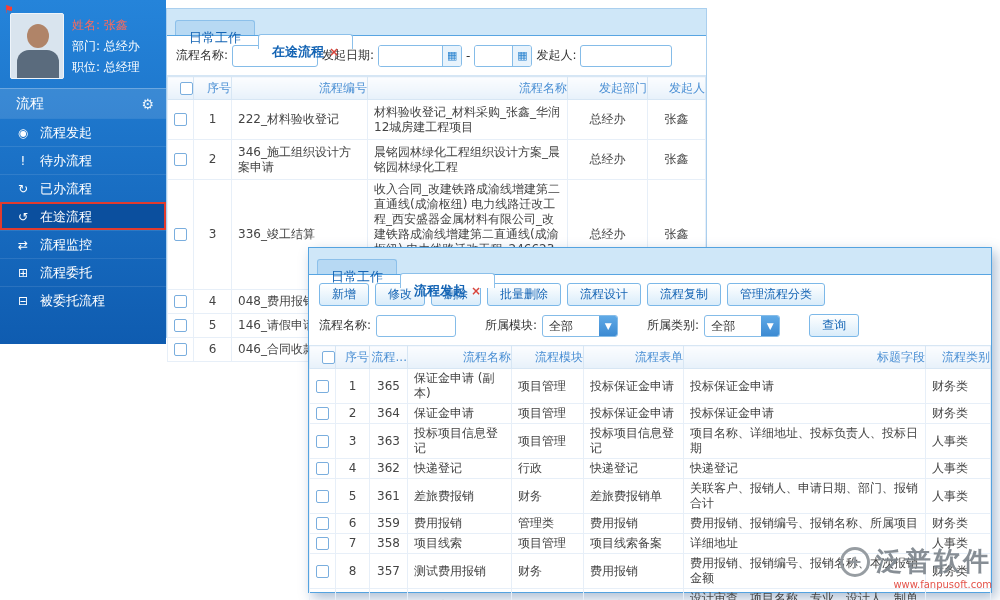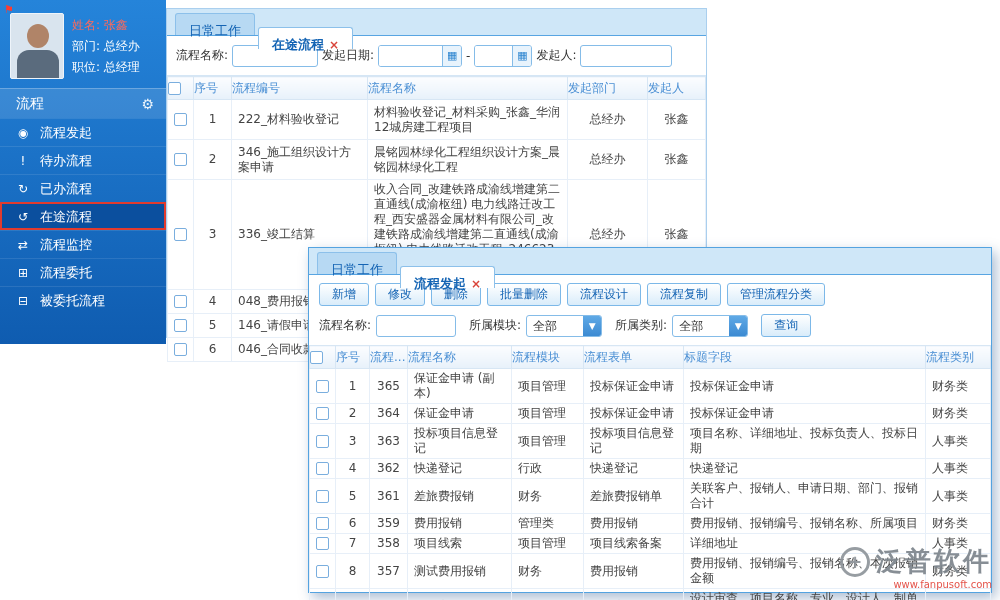--- a/index.html
+++ b/index.html
@@ -23,21 +23,21 @@
   .snav { list-style:none; }
   .snav li { height:28px; line-height:28px; padding-left:15px; font-size:13px;
              border-top:1px solid rgba(255,255,255,.10); cursor:pointer; white-space:nowrap; }
   .snav li .ic { display:inline-block; width:16px; text-align:center; margin-right:9px; font-size:12px; }
   .snav li.active { background:#0b4f9e; outline:2px solid #e23b2e; outline-offset:-2px; }
 
   
   .win { position:absolute; background:#fff; }
   .tabbar { height:27px; background:#cfe7f8; border-bottom:1px solid #58a5e2;
             display:flex; align-items:flex-end; padding-left:8px; gap:3px; }
-  .tab { height:22px; line-height:22px; padding:6px 13px; font-size:13px; color:#1464b4;
+  .tab { height:15px; line-height:22px; padding:6px 13px; font-size:13px; color:#1464b4;
          background:#b7d9f3; border:1px solid #8cc0ea; border-bottom:none;
          border-radius:3px 3px 0 0; cursor:pointer; white-space:nowrap; }
   .tab.active { background:#fff; font-weight:bold; position:relative; top:14px; }
   .tab .x { color:#d9443a; font-weight:bold; margin-left:5px; font-size:12px; }
 
   .win1 { left:166px; top:8px; width:541px; height:330px; border:1px solid #aacfee; }
   .win2 { left:308px; top:247px; width:684px; height:346px; border:1px solid #54a3e0;
           box-shadow:4px 5px 12px rgba(20,70,130,.35); z-index:20; }
 
   
@@ -52,32 +52,32 @@
   .db1 { width:84px; } .db2 { width:58px; }
   .calbtn { width:19px; flex:none; display:flex; align-items:center; justify-content:center;
             background:#e8f3fc; border-left:1px solid #85bce8; color:#2f86d0; font-size:11px; cursor:pointer; }
 
   .toolbar { display:flex; gap:6px; padding:8px 10px 6px; }
   .btn { height:23px; padding:0 12px; font-size:12px; color:#1464b4; font-family:inherit;
          background:linear-gradient(#ffffff,#d9ecfa); border:1px solid #7cb8e8; border-radius:3px;
          cursor:pointer; white-space:nowrap; }
   .filter2 { display:flex; align-items:center; gap:5px; padding:2px 10px 8px; font-size:12px; color:#333;
              white-space:nowrap; }
-  .ml { margin-left:8px; }
+  .ml { margin-left:24px; }
   .in-name2 { width:80px; }
   .sel { display:flex; width:76px; height:22px; border:1px solid #85bce8; border-radius:3px;
          overflow:hidden; background:#fff; cursor:pointer; }
   .sel .sval { flex:1; line-height:20px; padding-left:6px; }
   .sel .sarr { width:18px; background:linear-gradient(#5fa9e6,#3c8ad2); color:#fff; font-size:9px;
                display:flex; align-items:center; justify-content:center; }
 
   
   table.grid { border-collapse:collapse; width:100%; table-layout:fixed; font-size:12px; color:#444; }
   .grid th { background:linear-gradient(#fcfdff,#e7f1fa); color:#4a8fd4; font-weight:normal;
-             border:1px solid #d7e6f4; height:23px; text-align:left; overflow:hidden; white-space:nowrap; }
+             border:1px solid #d7e6f4; height:23px; text-align:right; overflow:hidden; white-space:nowrap; }
   .grid td { border:1px solid #e7eff8; padding:2px 6px; line-height:15px; vertical-align:middle;
              overflow:hidden; word-break:break-all; }
   .grid td.c { text-align:center; }
   .ck { display:inline-block; width:13px; height:13px; border:1px solid #7aaede; border-radius:2px;
         background:#fff; vertical-align:middle; cursor:pointer; }
   .g1 tr.h40 td { height:40px; }
   .g1 tr.h84 td { height:84px; }
   .g1 tr.h24 td { height:24px; }
   .g2 td { height:20px; }
 

